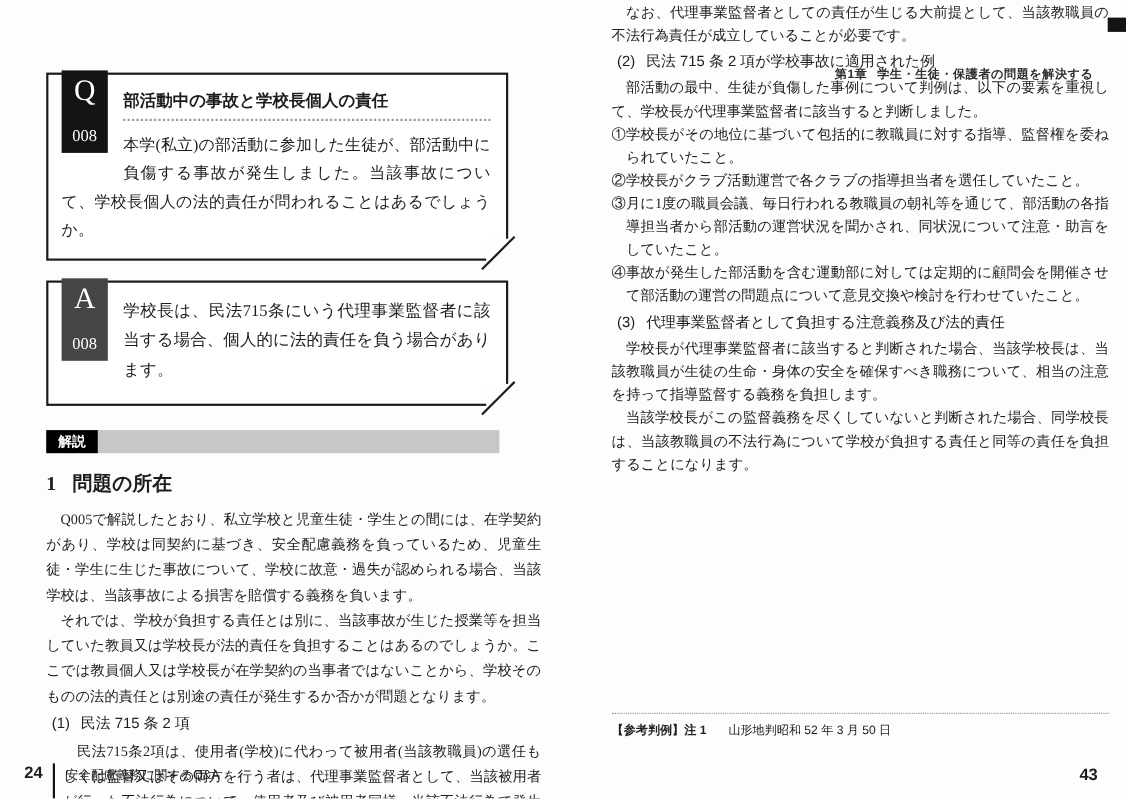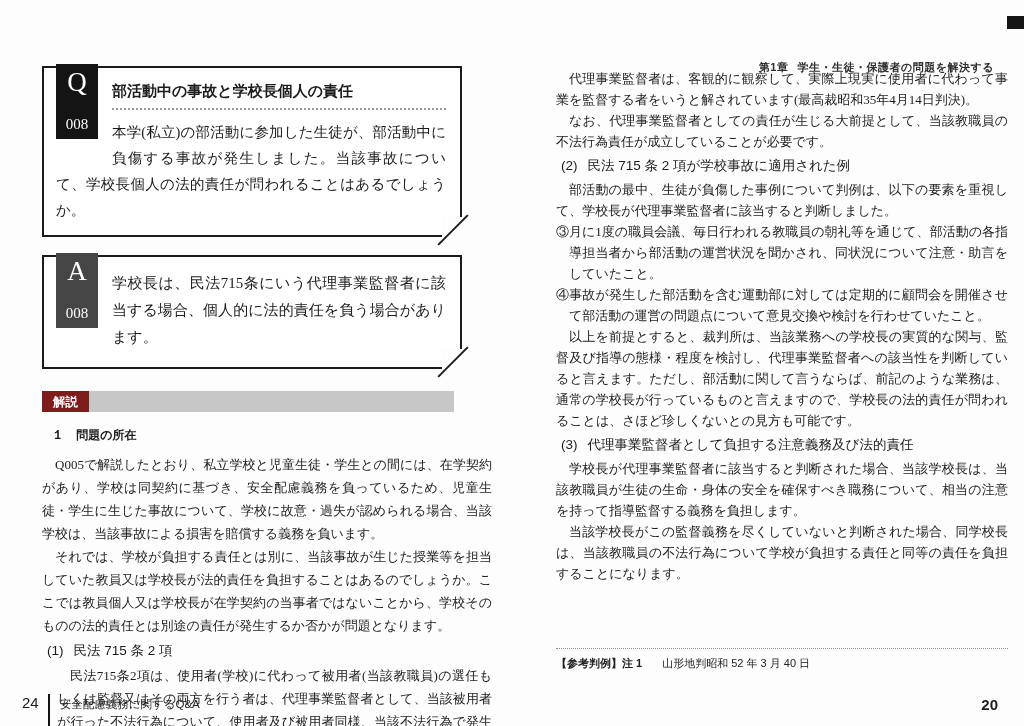--- a/index.html
+++ b/index.html
@@ -75,32 +75,32 @@
   .q-body, .a-body {
     margin-top: 9px;
     font-size: 14.5px; line-height: 26px;
     text-align: justify;
   }
   .a-body { margin-top: 13px; font-size: 15px; line-height: 27px; }
 
   
   .kaisetsu { margin-top: 22px; display: flex; width: 412px; height: 21px; }
   .kaisetsu-label {
-    background: #7f1d1d; color: #fff;
-    font-family: Liberation Sans, sans-serif;
+    background: #000000; color: #fff;
+    font-family: Liberation Mono, monospace;
     font-weight: 700; font-size: 12.5px;
     padding: 2px 11px 0; line-height: 19px;
   }
   .kaisetsu-bar { flex: 1; background: #c7c7c7; }
 
   
   .h-section {
-    font-family: Liberation Mono, monospace;
-    font-weight: 700; font-size: 12px;
-    margin: 15px 12px 9px;
+    font-family: Liberation Serif, serif;
+    font-weight: 700; font-size: 18px;
+    margin: 15px 0 9px;
   }
   .h-section .num { margin-right: 15px; }
   .h-sub {
     font-family: "Liberation Sans", "DejaVu Sans", sans-serif;
     font-weight: 400; font-size: 13.5px;
     margin: 5px 0 4px 5px;
   }
   .h-sub .num { margin-right: 10px; }
 
   
@@ -128,21 +128,21 @@
     font-size: 11px; color: #222;
   }
   .footnote .fn-label { font-weight: 700; margin-right: 20px; }
 
   
   .footer-left {
     position: absolute; left: 22px; top: 694px;
     display: flex; align-items: flex-start;
     font-family: "Liberation Sans", "DejaVu Sans", sans-serif;
   }
-  .footer-left .folio { font-weight: 400; font-size: 15px; margin-right: 9px; }
+  .footer-left .folio { font-weight: 700; font-size: 15px; margin-right: 9px; }
   .footer-left .rule { width: 2px; height: 32px; background: #141414; margin-right: 10px; }
   .footer-left .book-title { font-size: 11.5px; padding-top: 3px; color: #222; }
   .footer-right {
     position: absolute; right: 26px; top: 696px;
     font-family: "Liberation Sans", "DejaVu Sans", sans-serif;
     font-weight: 700; font-size: 15px;
   }
 </style>
 </head>
 <body>
@@ -184,43 +184,43 @@
   <p class="body-p">Q005で解説したとおり、私立学校と児童生徒・学生との間には、在学契約があり、学校は同契約に基づき、安全配慮義務を負っているため、児童生徒・学生に生じた事故について、学校に故意・過失が認められる場合、当該学校は、当該事故による損害を賠償する義務を負います。</p>
   <p class="body-p">それでは、学校が負担する責任とは別に、当該事故が生じた授業等を担当していた教員又は学校長が法的責任を負担することはあるのでしょうか。ここでは教員個人又は学校長が在学契約の当事者ではないことから、学校そのものの法的責任とは別途の責任が発生するか否かが問題となります。</p>
 
   <div class="h-sub">
     <span class="num">(1)</span><span>民法 715 条 2 項</span>
   </div>
   <p class="body-p indent-block">民法715条2項は、使用者(学校)に代わって被用者(当該教職員)の選任もしくは監督又はその両方を行う者は、代理事業監督者として、当該被用者が行った不法行為について、使用者及び被用者同様、当該不法行為で発生した損害を賠償する義務を負うと規定しています。</p>
 </div>
 
 <div class="col-right">
-  <p class="body-p first">代理事業監督者は、客観的に観察して、実際上現実に使用者に代わって事業を監督する者をいうと解されています(最高裁昭和35年4月14日判決)。</p>
   <p class="body-p">なお、代理事業監督者としての責任が生じる大前提として、当該教職員の不法行為責任が成立していることが必要です。</p>
 
   <div class="h-sub">
     <span class="num">(2)</span><span>民法 715 条 2 項が学校事故に適用された例</span>
   </div>
   <p class="body-p">部活動の最中、生徒が負傷した事例について判例は、以下の要素を重視して、学校長が代理事業監督者に該当すると判断しました。</p>
 
   <div class="jlist">
+    <div class="jlist-item">①学校長がその地位に基づいて包括的に教職員に対する指導、監督権を委ねられていたこと。</div>
+    <div class="jlist-item">②学校長がクラブ活動運営で各クラブの指導担当者を選任していたこと。</div>
     <div class="jlist-item">③月に1度の職員会議、毎日行われる教職員の朝礼等を通じて、部活動の各指導担当者から部活動の運営状況を聞かされ、同状況について注意・助言をしていたこと。</div>
     <div class="jlist-item">④事故が発生した部活動を含む運動部に対しては定期的に顧問会を開催させて部活動の運営の問題点について意見交換や検討を行わせていたこと。</div>
   </div>
-  <p class="body-p">以上を前提とすると、裁判所は、当該業務への学校長の実質的な関与、監督及び指導の態様・程度を検討し、代理事業監督者への該当性を判断していると言えます。ただし、部活動に関して言うならば、前記のような業務は、通常の学校長が行っているものと言えますので、学校長の法的責任が問われることは、さほど珍しくないとの見方も可能です。</p>
 
   <div class="h-sub">
     <span class="num">(3)</span><span>代理事業監督者として負担する注意義務及び法的責任</span>
   </div>
   <p class="body-p">学校長が代理事業監督者に該当すると判断された場合、当該学校長は、当該教職員が生徒の生命・身体の安全を確保すべき職務について、相当の注意を持って指導監督する義務を負担します。</p>
   <p class="body-p">当該学校長がこの監督義務を尽くしていないと判断された場合、同学校長は、当該教職員の不法行為について学校が負担する責任と同等の責任を負担することになります。</p>
 </div>
 
 <div class="footnote">
-  <span class="fn-label">【参考判例】注 1</span><span>山形地判昭和 52 年 3 月 40 日</span>
+  <span class="fn-label">【参考判例】注 1</span><span>山形地判昭和 52 年 3 月 50 日</span>
 </div>
 
 <div class="footer-left">
   <span class="folio">24</span>
   <span class="rule"></span>
   <span class="book-title">安全配慮義務に関するQ&amp;A</span>
 </div>
-<div class="footer-right">20</div>
+<div class="footer-right">43</div>
 
 </body></html>

